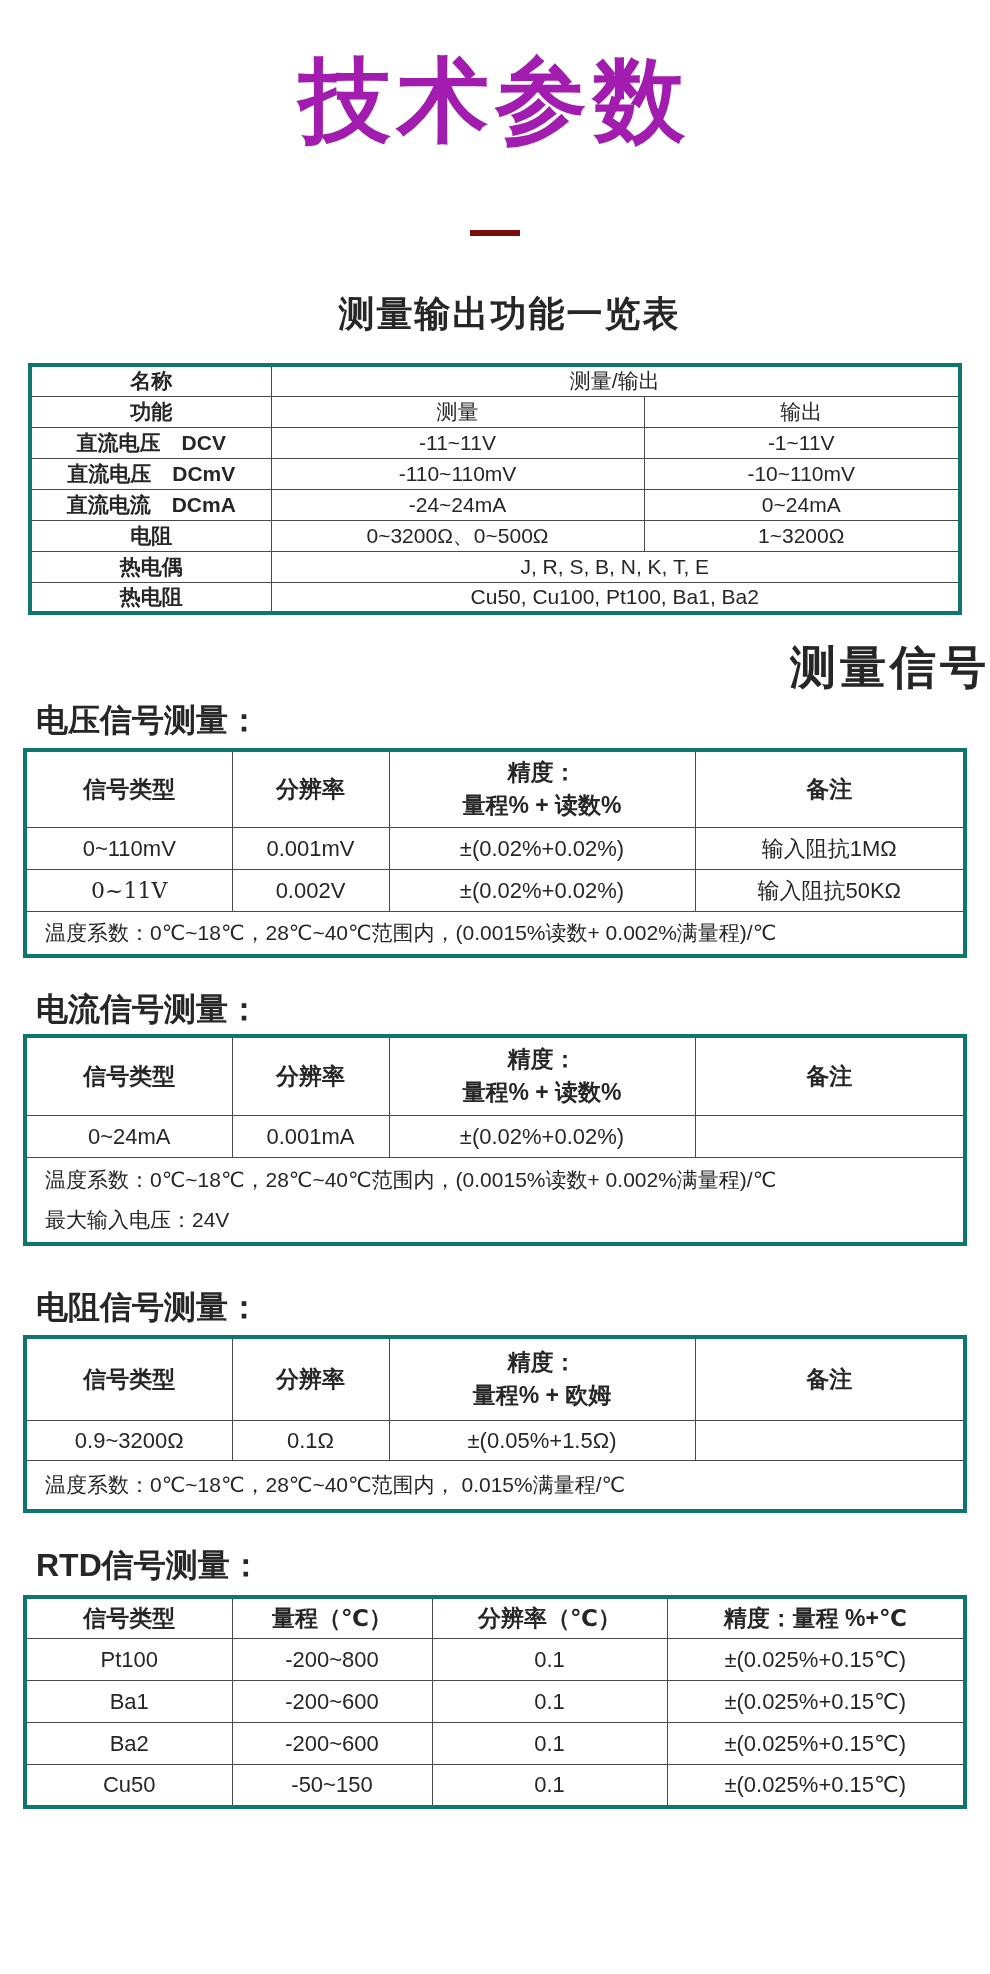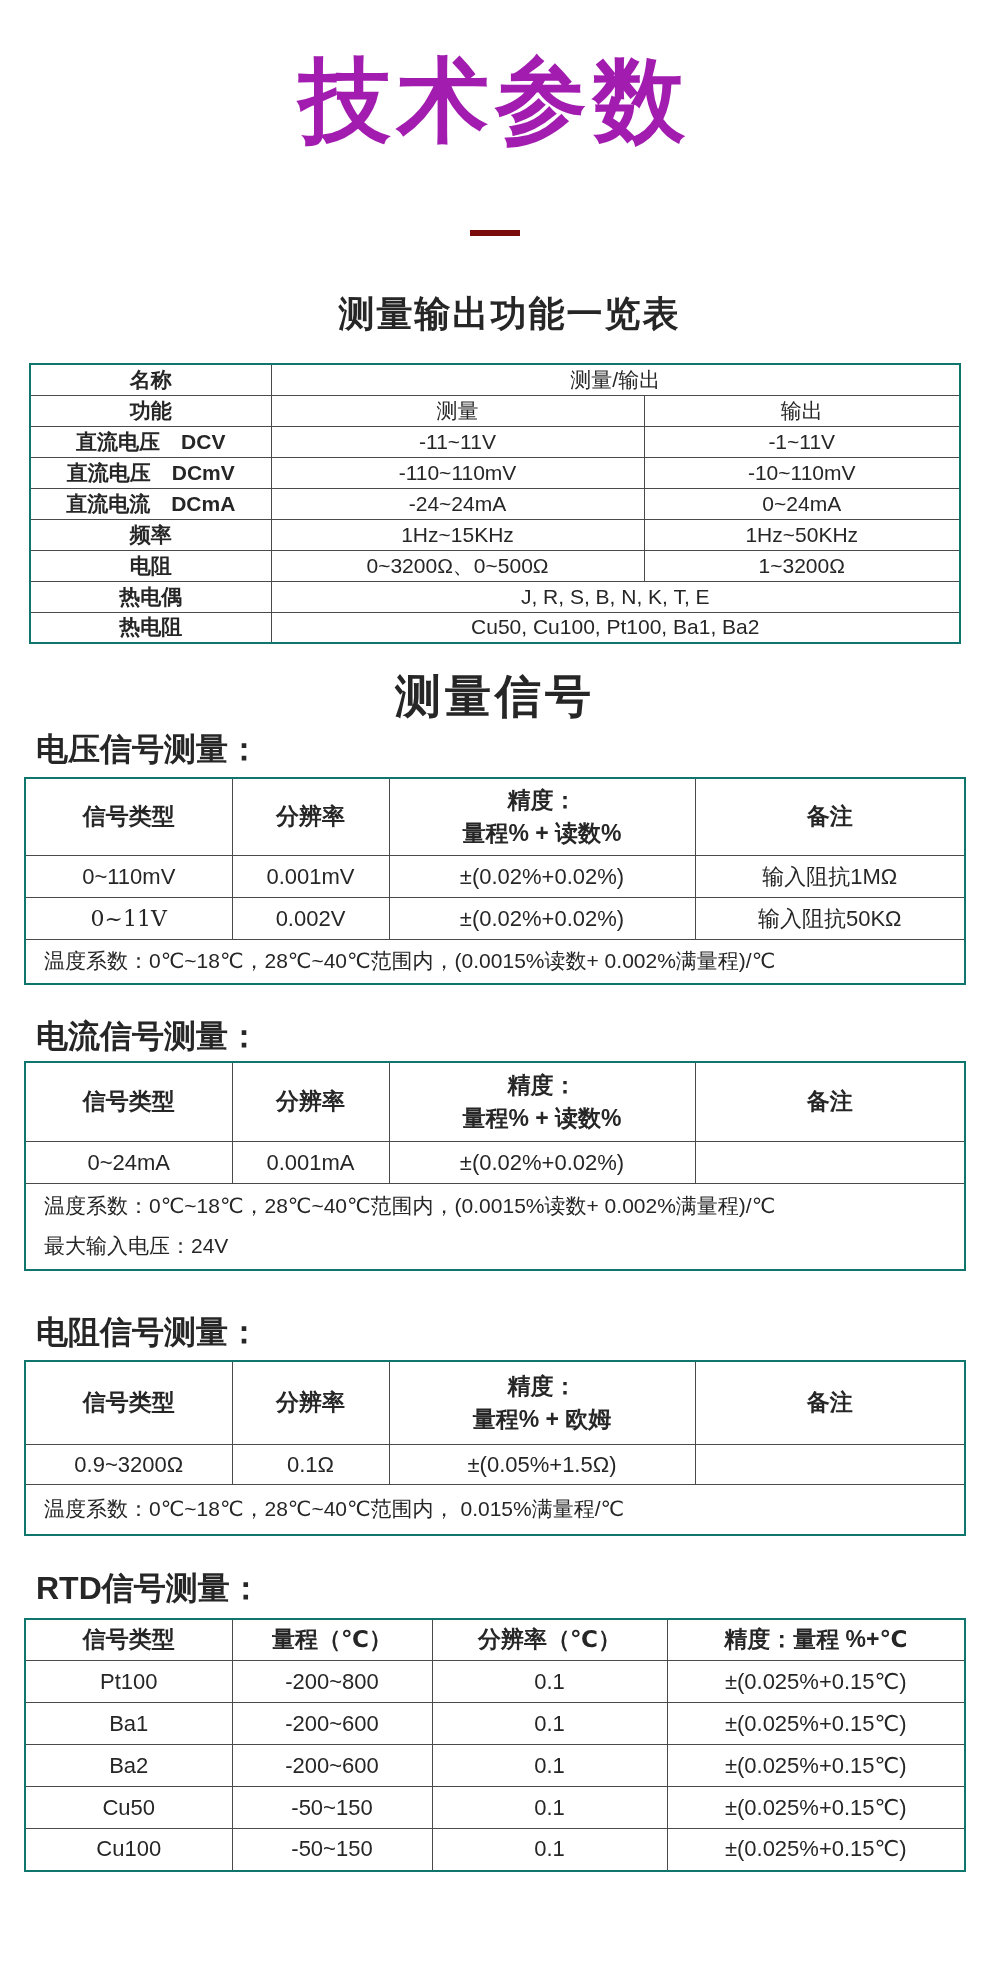--- a/index.html
+++ b/index.html
@@ -14,31 +14,31 @@
     text-align:center;
     font-size:92px; font-weight:900; line-height:1.35;
     letter-spacing:6px; color:#a21caf;
   }
   .divider { width:50px; height:6px; background:#7a0c0c; margin:68px auto 0; }
   .overview-heading {
     margin-top:55px; text-align:center;
     font-size:36px; font-weight:700; line-height:1.25; letter-spacing:2px;padding-left:29px;
   }
   .signals-heading {
-    margin-top:24px; text-align:center;
+    margin-top:24px; text-align:right;
     font-size:46px; font-weight:900; line-height:1.25; letter-spacing:4px;
   }
   .sub-label { font-size:32px; font-weight:700; line-height:1.25; margin-left:36px; }
   .lbl-voltage    { margin-top:3px; }
   .lbl-current    { margin-top:31px; }
   .lbl-resistance { margin-top:41px; }
   .lbl-rtd        { margin-top:32px; }
 
   table { border-collapse:collapse; table-layout:fixed; }
-  .tbl { border:2px solid #0f766e; }
+  .tbl { border:4px solid #0f766e; }
   .tbl td, .tbl th { border:1px solid #4a4a4a; text-align:center; padding:0 4px; overflow:hidden; }
 
   .overview-table { width:930px; margin:27px auto 0; font-size:21px; }
   .overview-table tr { height:31px; }
   .overview-table td.rowlabel { font-weight:700; }
 
   .sig-table { width:940px; margin:8px auto 0; font-size:22px; }
   .sig-table th { font-weight:700; font-size:23px; }
   .voltage-table { margin-top:8px; }
   .voltage-table tr.hdr { height:78px; }
@@ -94,25 +94,20 @@
     <td class="rowlabel">直流电压　DCmV</td>
     <td>-110~110mV</td>
     <td>-10~110mV</td>
   </tr>
   <tr>
     <td class="rowlabel">直流电流　DCmA</td>
     <td>-24~24mA</td>
     <td>0~24mA</td>
   </tr>
   <tr>
-    <td class="rowlabel">频率</td>
-    <td>1Hz~15KHz</td>
-    <td>1Hz~50KHz</td>
-  </tr>
-  <tr>
     <td class="rowlabel">电阻</td>
     <td>0~3200Ω、0~500Ω</td>
     <td>1~3200Ω</td>
   </tr>
   <tr>
     <td class="rowlabel">热电偶</td>
     <td colspan="2">J, R, S, B, N, K, T, E</td>
   </tr>
   <tr>
     <td class="rowlabel">热电阻</td>
@@ -258,20 +253,14 @@
     <td>-200~600</td>
     <td>0.1</td>
     <td>±(0.025%+0.15℃)</td>
   </tr>
   <tr>
     <td>Cu50</td>
     <td>-50~150</td>
     <td>0.1</td>
     <td>±(0.025%+0.15℃)</td>
   </tr>
-  <tr>
-    <td>Cu100</td>
-    <td>-50~150</td>
-    <td>0.1</td>
-    <td>±(0.025%+0.15℃)</td>
-  </tr>
 </tbody>
   </table>
 
 </body></html>

